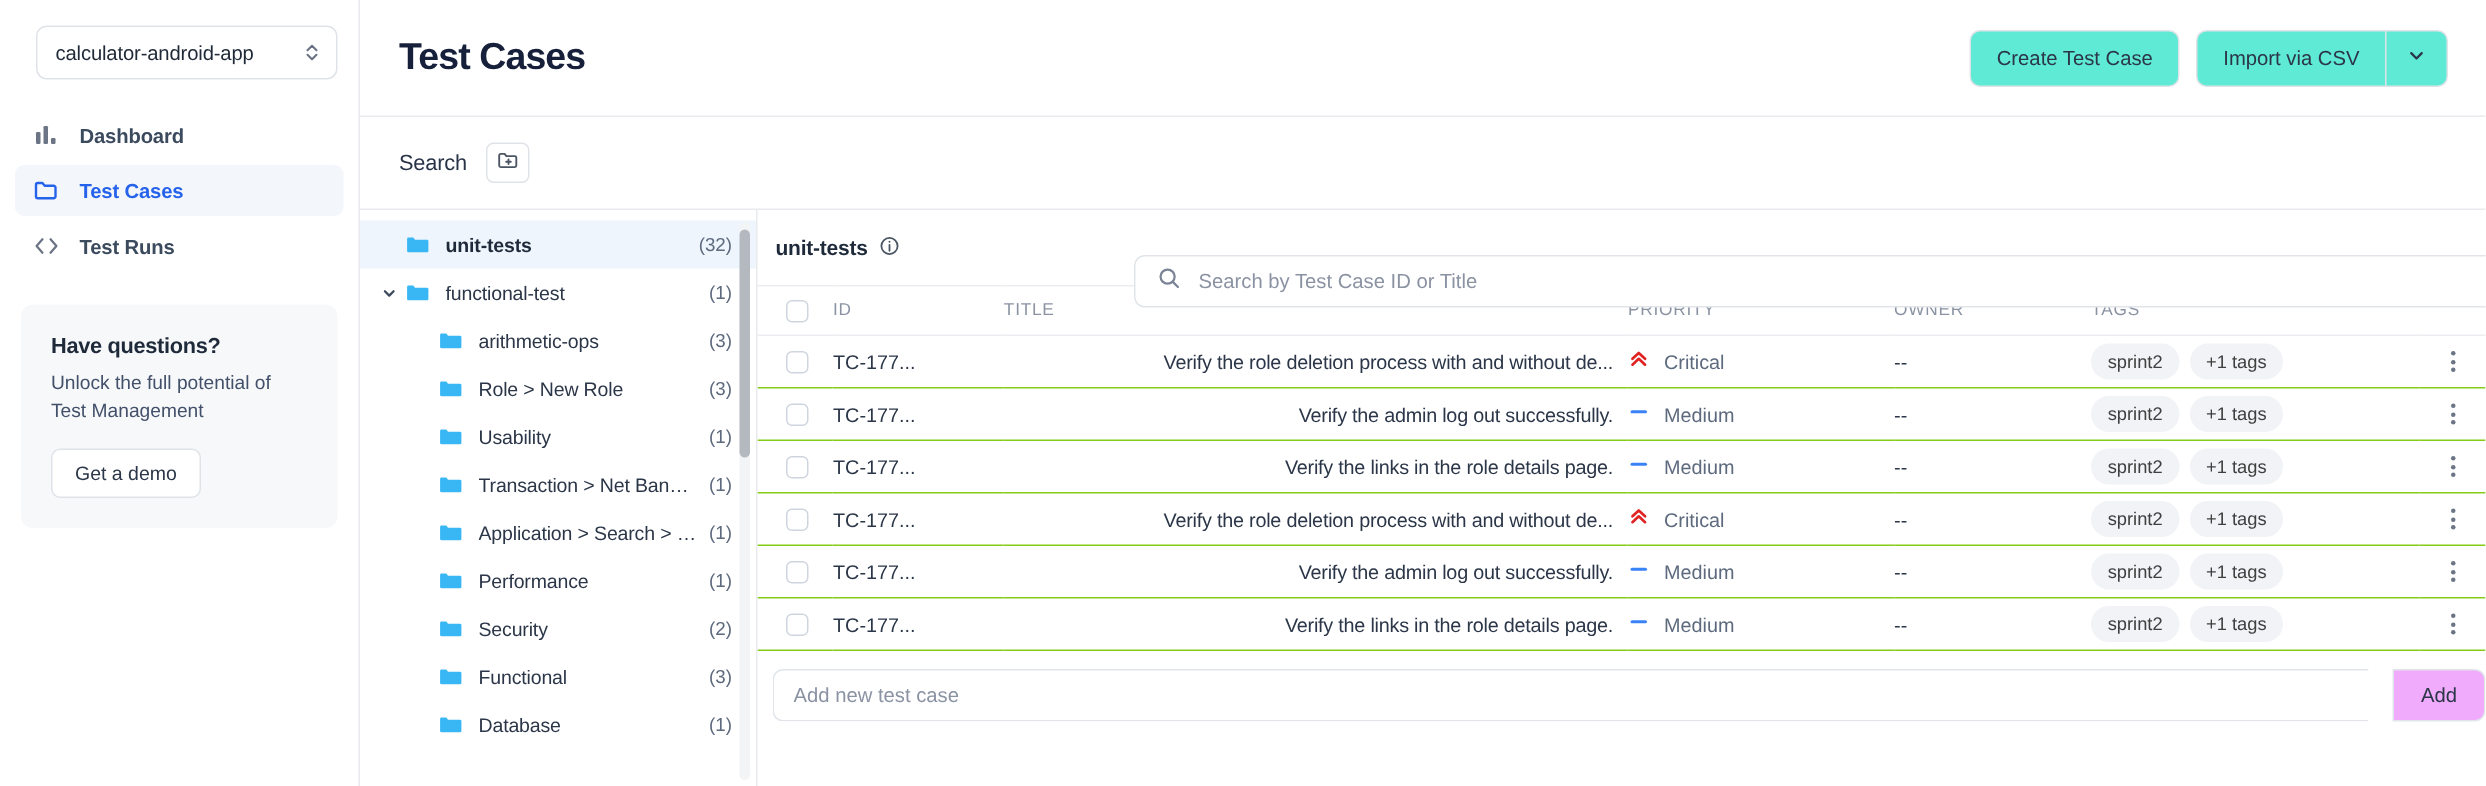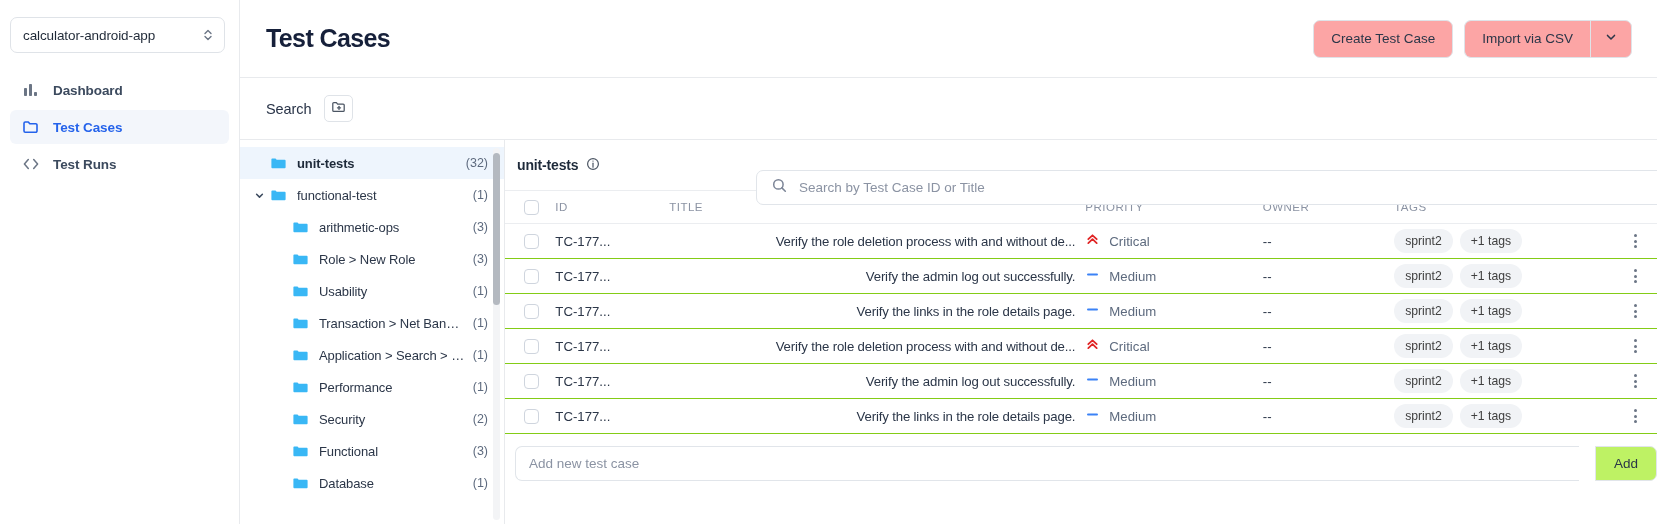--- a/index.html
+++ b/index.html
@@ -15,21 +15,21 @@
 
   
   .sidebar {
     width: 240px; height: 524px;
     background: #ffffff;
     border-right: 1px solid #e8eaed;
     flex: 0 0 240px;
     position: relative;
   }
   .project-select {
-    margin: 17px 14px 0 10px;
+    margin: 17px 14px 0 24px;
     height: 36px;
     border: 1px solid #dfe3e8;
     border-radius: 7px;
     display: flex; align-items: center;
     padding: 0 10px 0 12px;
     background: #fff;
     cursor: pointer;
   }
   .project-select .ps-label {
     flex: 1; font-size: 13.5px; color: #1f2937; letter-spacing: -0.1px;
@@ -81,21 +81,21 @@
   .topbar {
     height: 78px; flex: 0 0 78px;
     border-bottom: 1px solid #e8eaed;
     display: flex; align-items: center;
     padding: 0 25px 0 26px;
   }
   .page-title { font-size: 25px; font-weight: 700; color: #16203a; letter-spacing: -0.6px; }
   .topbar-actions { margin-left: auto; display: flex; align-items: center; gap: 11px; }
   .btn {
     border: 1px solid #dfe3e8;
-    background: #fca5a5;
+    background: #5eead4;
     border-radius: 7px;
     height: 38px;
     padding: 0 17px;
     font-size: 13.5px;
     color: #2b3648;
     font-family: inherit;
     cursor: pointer;
     display: flex; align-items: center; justify-content: center;
     white-space: nowrap;
   }
@@ -216,21 +216,21 @@
     flex: 1 1 auto; height: 35px;
     border: 1px solid #e1e5ea; border-right: none;
     border-radius: 7px 0 0 7px;
     padding: 0 13px; font-size: 13.5px; font-family: inherit;
     outline: none; color: #2b3648;
   }
   .addrow input::placeholder { color: #8b93a3; }
   .add-btn {
     width: 62px; height: 35px;
     border: 1px solid #e1e5ea; border-radius: 0 7px 7px 0;
-    background: #bef264; font-size: 13.5px; color: #2b3648;
+    background: #f0abfc; font-size: 13.5px; color: #2b3648;
     font-family: inherit; cursor: pointer;
   }
 </style>
 </head>
 <body>
 
 <div class="app">
 
   <aside class="sidebar">
 
@@ -269,20 +269,25 @@
         <span class="nav-ico">
           <svg width="18" height="18" viewBox="0 0 18 18" fill="none" stroke="#6b7585" stroke-width="1.5" stroke-linecap="round" stroke-linejoin="round">
             <path d="M6.3 4.5 L2.4 9 L6.3 13.5"></path>
               <path d="M11.7 4.5 L15.6 9 L11.7 13.5"></path>
           </svg>
         </span>
         <span class="nav-label">Test Runs</span>
       </div>
     </nav>
 
+    <div class="promo">
+      <div class="promo-title">Have questions?</div>
+      <div class="promo-text">Unlock the full potential of Test Management</div>
+      <button class="promo-btn">Get a demo</button>
+    </div>
 
   </aside>
 
   <section class="main">
 
     <header class="topbar">
       <h1 class="page-title">Test Cases</h1>
       <div class="topbar-actions">
         <button class="btn">Create Test Case</button>
         <div class="split">

